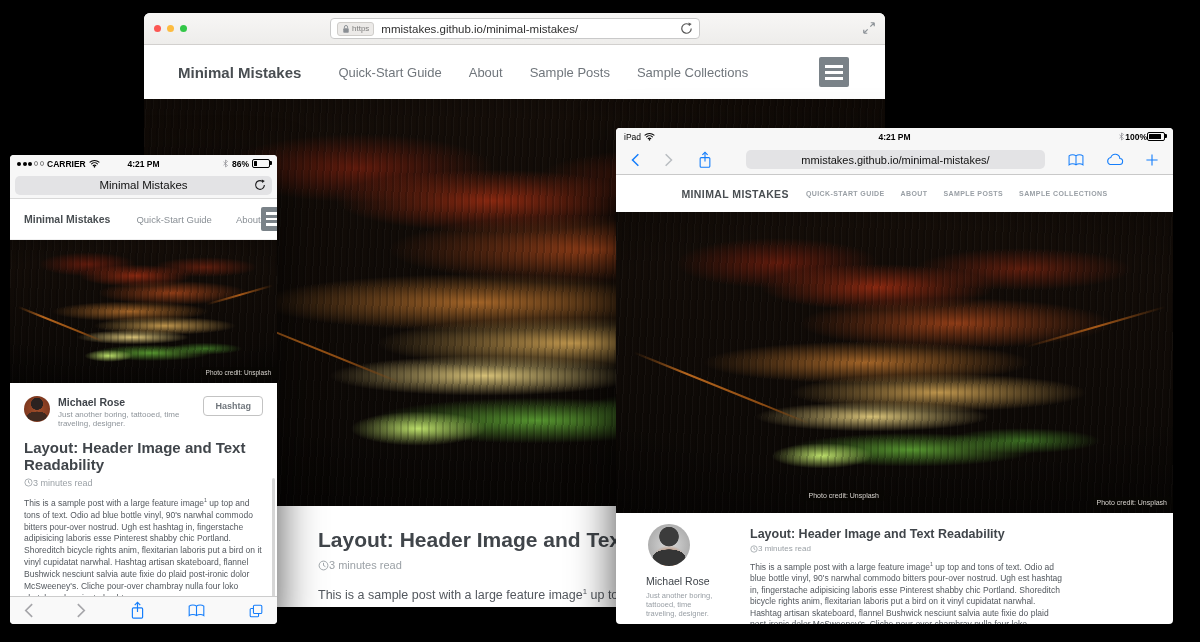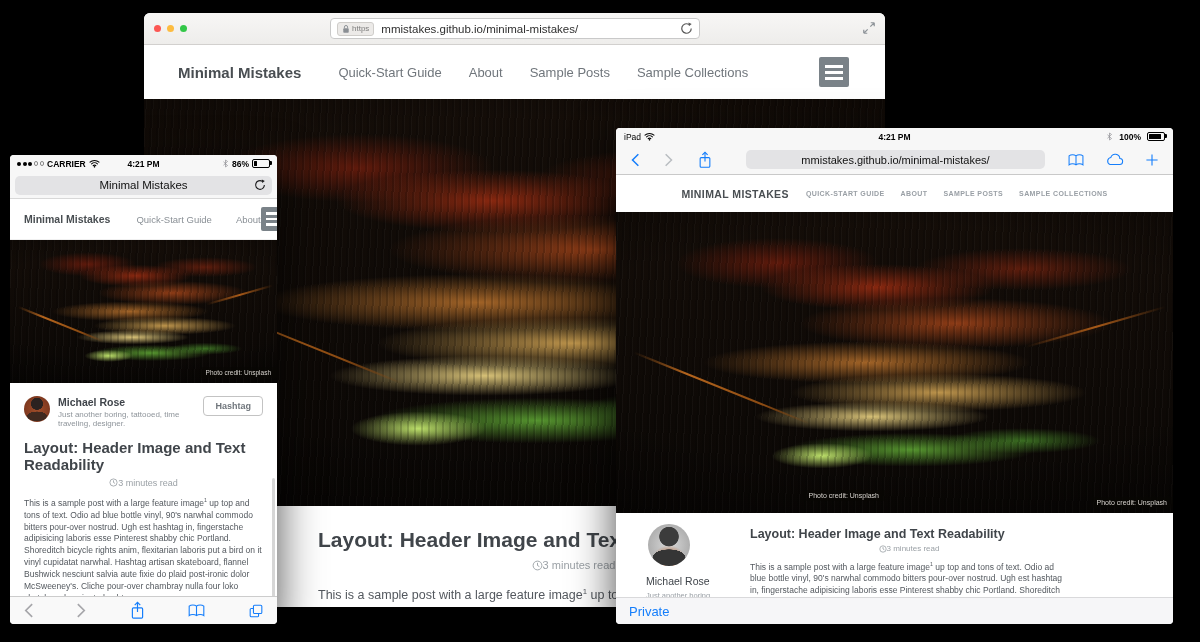--- a/index.html
+++ b/index.html
@@ -21,21 +21,21 @@
       radial-gradient(ellipse 30% 11% at 47% 25%, rgba(148,42,16,.9), rgba(148,42,16,0) 70%),
       radial-gradient(ellipse 26% 12% at 29% 17%, rgba(108,28,12,.85), rgba(108,28,12,0) 70%),
       radial-gradient(ellipse 28% 10% at 73% 19%, rgba(118,34,14,.75), rgba(118,34,14,0) 70%),
       linear-gradient(#140d08,#0a0705);}
   .hero::before{content:"";position:absolute;left:2%;top:58%;width:34%;height:2px;
       background:linear-gradient(90deg,rgba(0,0,0,0),#b5651d 30%,#8a4a12 75%,rgba(0,0,0,0));transform:rotate(22deg);}
   .hero::after{content:"";position:absolute;right:1%;top:38%;width:26%;height:2px;
       background:linear-gradient(90deg,rgba(0,0,0,0),#a85a18 50%,rgba(0,0,0,0));transform:rotate(-16deg);}
   .credit{position:absolute;right:0;bottom:5px;background:rgba(8,6,4,.6);color:#d8d4cf;padding:2px 6px;font-size:7px;z-index:2;}
 
-  .meta{display:flex;align-items:center;gap:0;color:#9ba1a6;justify-content:center;}
+  .meta{display:flex;align-items:center;gap:0;color:#9ba1a6;}
   .clock-icon{display:inline-flex;color:#9ba1a6;}
   sup{font-size:.62em;}
 
   
   .desktop{position:absolute;left:144px;top:13px;width:741px;height:594px;background:#fff;border-radius:6px;
            overflow:hidden;box-shadow:0 18px 60px rgba(0,0,0,.65);}
   .d-titlebar{height:31px;background:linear-gradient(#f7f6f5,#eeedeb);border-bottom:1px solid #d2d0ce;position:relative;display:flex;align-items:center;}
   .traffic{display:flex;gap:6px;margin-left:10px;}
   .tdot{width:7px;height:7px;border-radius:50%;}
   .tdot.red{background:#fc5753}.tdot.yel{background:#fdbc40}.tdot.grn{background:#33c748}
@@ -103,21 +103,21 @@
              justify-content:space-between;padding:0 13px;}
   .blue{color:#157efb;}
   .graychev{color:#a6a6aa;}
 
   
   .ipad{position:absolute;left:616px;top:128px;width:557px;height:496px;background:#fff;border-radius:4px;overflow:hidden;
         display:flex;flex-direction:column;box-shadow:0 14px 45px rgba(0,0,0,.7);}
   .p-status{height:17px;background:#f7f7f7;display:flex;align-items:center;font-size:8.5px;color:#000;padding:0 8px;position:relative;}
   .p-status .left{display:flex;align-items:center;gap:3px;font-weight:normal;}
   .p-time{position:absolute;left:0;right:0;text-align:center;font-weight:bold;}
-  .p-status .right{margin-left:auto;display:flex;align-items:center;gap:6px;z-index:1;}
+  .p-status .right{margin-left:auto;display:flex;align-items:center;gap:0;z-index:1;}
   .p-toolbar{height:29px;background:#f7f7f7;border-bottom:1px solid #c9c9c9;display:flex;align-items:center;padding:0 14px;}
   .p-toolbar .nav-chevs{display:flex;align-items:center;gap:24px;margin-right:20px;}
   .p-urlfield{flex:1;height:19px;background:#e3e3e5;border-radius:5px;margin:0 22px 0 14px;display:flex;align-items:center;
               justify-content:center;font-size:11px;color:#111;cursor:text;}
   .p-right-icons{display:flex;align-items:center;gap:20px;}
   .p-nav{height:37px;background:#fff;display:flex;align-items:center;justify-content:center;gap:17px;}
   .p-brand{font-size:10.5px;font-weight:bold;color:#494e52;text-transform:uppercase;letter-spacing:.4px;}
   .p-links{display:flex;gap:16px;font-size:7px;font-weight:bold;color:#999fa5;text-transform:uppercase;letter-spacing:.4px;}
   .p-hero{height:301px;}
   .p-content{flex:1;overflow:hidden;display:flex;padding:11px 26px 0 30px;gap:28px;}
@@ -435,18 +435,15 @@
                 <circle cx="7" cy="7" r="5.6" fill="none" stroke="currentColor" stroke-width="1.4"></circle>
                 <path d="M7 3.6 V7 L9.4 8.4" fill="none" stroke="currentColor" stroke-width="1.4"></path>
               </svg>
           </span>
           <span>3 minutes read</span>
         </div>
         <p class="p-body"><span>This is a sample post with a large feature image</span><sup>1</sup><span> up top and tons of text. Odio ad blue bottle vinyl, 90's narwhal commodo bitters pour-over nostrud. Ugh est hashtag in, fingerstache adipisicing laboris esse Pinterest shabby chic Portland. Shoreditch bicycle rights anim, flexitarian laboris put a bird on it vinyl cupidatat narwhal. Hashtag artisan skateboard, flannel Bushwick nesciunt salvia aute fixie do plaid post-ironic dolor McSweeney's. Cliche pour-over chambray nulla four loko skateboard sapiente hashtag.</span></p>
       </article>
     </div>
 
-    <div class="p-private">
-      <span>Private</span>
-    </div>
   </section>
 
 </div>
 
 </body></html>

